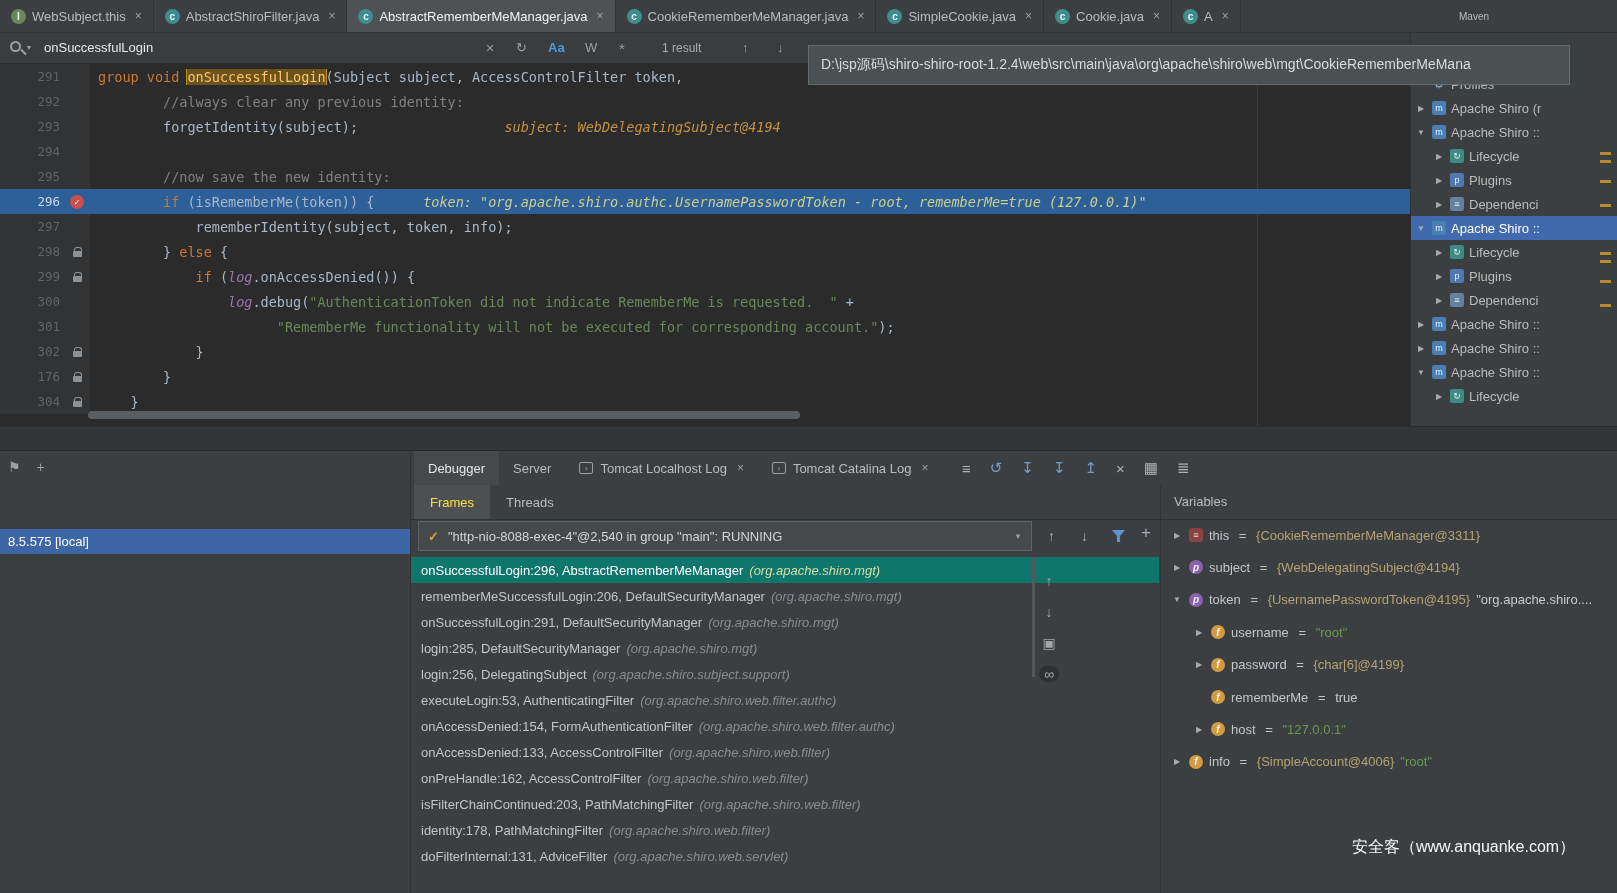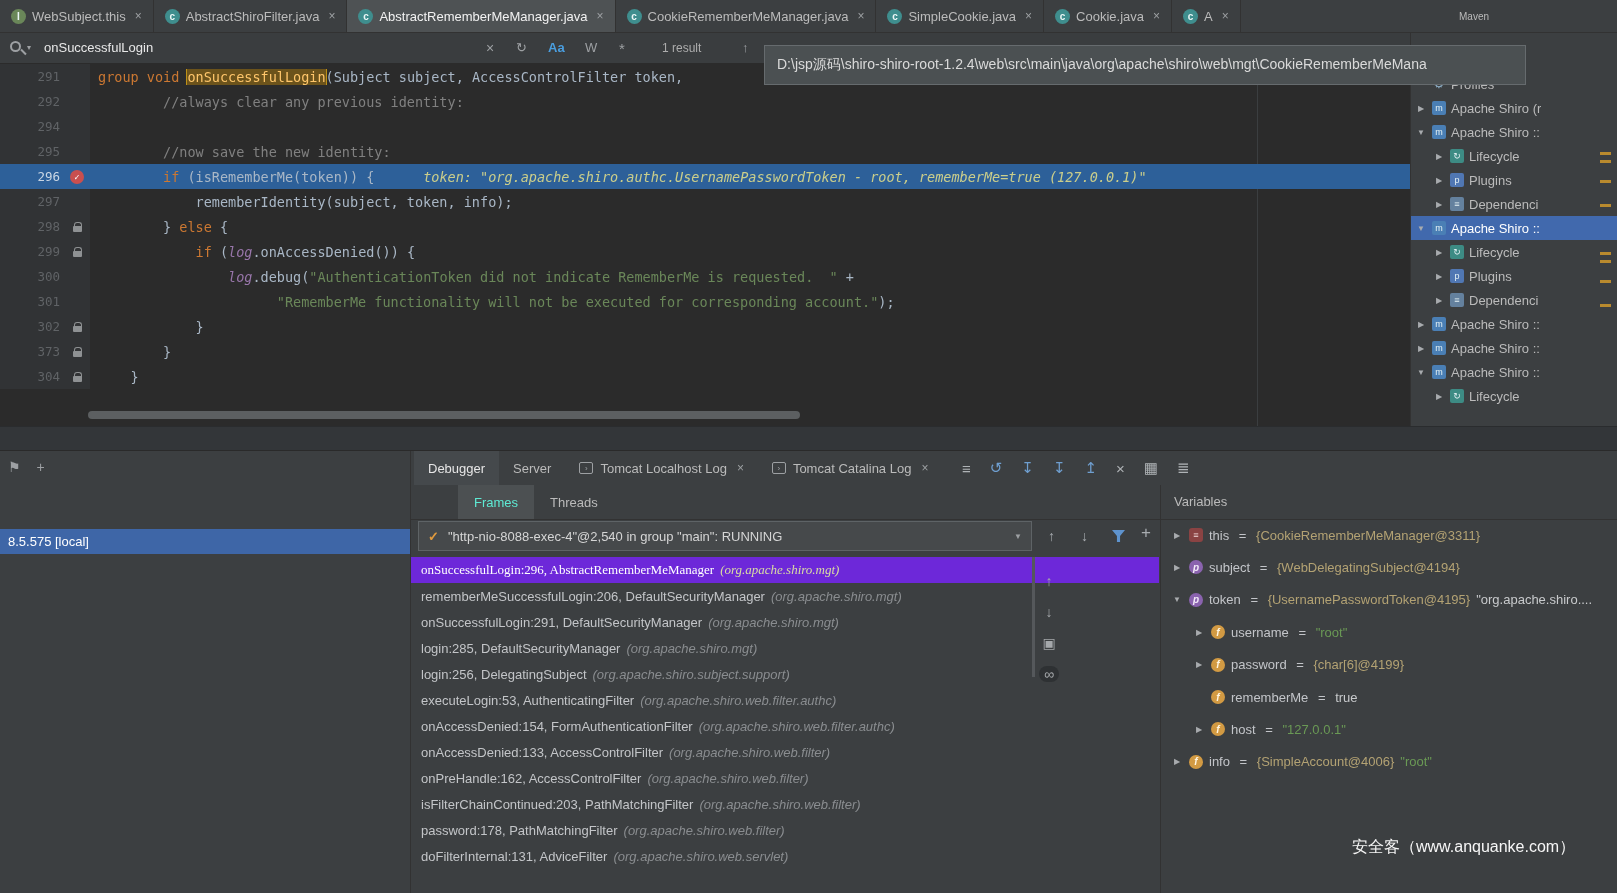--- a/index.html
+++ b/index.html
@@ -31,21 +31,21 @@
     border:2px solid #9DA0A3; border-radius:50%; }
   .mag:after { content:""; position:absolute; left:8px; top:8px; width:7px; height:2px;
     background:#9DA0A3; transform:rotate(45deg); }
   .mag-caret { position:absolute; left:27px; top:10px; font-size:8px; color:#9DA0A3; }
   .sq { position:absolute; left:44px; top:7px; font-size:13px; color:#E8E8E8; }
   .sctl { position:absolute; top:7px; font-size:13px; color:#9DA0A3; }
   .sctl.accent { color:#4A9EDF; font-weight:bold; }
   .sres { position:absolute; left:662px; top:8px; font-size:12px; color:#ADADAD; }
 
   
-  #path-tooltip { position:absolute; left:764px; top:45px; width:762px; height:40px;
+  #path-tooltip { position:absolute; left:808px; top:45px; width:762px; height:40px;
     background:#4B5052; border:1px solid #666B6E; color:#DADADA; font-size:14px;
     display:flex; align-items:center; padding:0 12px; white-space:nowrap; overflow:hidden; z-index:30; }
 
   
   #editor { position:absolute; left:0; top:64px; width:1410px; height:362px;
     background:#2B2B2B; overflow:hidden; }
   #margin-line { position:absolute; left:1257px; top:0; width:1px; height:362px; background:#3B3E40; }
   #editor-lines { position:relative; }
   .eline { height:25px; display:flex; align-items:center;
     font-family:"DejaVu Sans Mono", monospace; font-size:13.5px; }
@@ -103,41 +103,41 @@
     font-size:14px; color:#9DA0A3; }
   #tool-tabs { position:absolute; left:414px; top:0; height:34px; display:flex; align-items:stretch; }
   .ttab { display:flex; align-items:center; gap:7px; padding:12px 14px; font-size:13px; color:#BBBBBB; }
   .ttab.sel { background:#45494C; color:#E6E6E6; }
   .conicon { width:14px; height:12px; border:1px solid #9DA0A3; border-radius:2px;
     font-size:8px; color:#9DA0A3; display:flex; align-items:center; justify-content:center; }
   #header-icons { position:absolute; left:962px; top:0; height:34px; display:flex;
     gap:19px; align-items:center; font-size:15px; }
   #view-tabs { position:absolute; left:414px; top:34px; height:34px; display:flex; align-items:stretch; }
   .vtab { display:flex; align-items:center; padding:0 16px; font-size:13px; color:#BBBBBB; }
-  .vtab.sel { background:#4C5052; color:#5eead4;margin-left:44px; }
+  .vtab.sel { background:#4C5052; color:#fde047; }
   #variables-header-label { position:absolute; left:1174px; top:34px; height:34px;
     line-height:34px; font-size:13px; color:#BBBBBB; }
   #row2-border { position:absolute; left:410px; right:0; top:68px; height:1px; background:#323232; }
   .vline { position:absolute; width:1px; bottom:0; background:#323232; }
   #session-row { position:absolute; left:0; top:78px; width:410px; height:25px;
     background:#3E66A7; color:#FFFFFF; font-size:13px; display:flex; align-items:center; padding-left:8px; }
   #thread-dd { position:absolute; left:418px; top:70px; width:614px; height:30px;
     background:#46494B; border:1px solid #5E6366; display:flex; align-items:center;
     gap:9px; padding:0 9px; font-size:13px; color:#D5D5D5; }
   #thread-dd .check { color:#E09A3E; font-weight:bold; }
   #thread-dd .ddtext { flex:1; white-space:nowrap; overflow:hidden; }
   #thread-dd .ddcaret { font-size:8px; color:#9DA0A3; }
   .hicon { position:absolute; color:#A8ACB0; font-size:14px; }
   #funnel { position:absolute; left:1112px; top:79px; width:13px; height:12px; background:#5E93CE;
     clip-path:polygon(0 0,100% 0,62% 50%,62% 100%,38% 100%,38% 50%); }
   #frames-list { position:absolute; left:411px; top:106px; width:748px; bottom:0; overflow:hidden; }
   .frow { height:26px; display:flex; align-items:center; gap:6px; padding-left:10px;
     font-size:13px; color:#C3C5C8; white-space:nowrap; overflow:hidden; }
   .frow .pkg { color:#8A8D90; font-style:italic; }
-  .frow.sel { background:#6d28d9; color:#FFFFFF;font-family:Liberation Serif, serif; }
+  .frow.sel { background:#0f766e; color:#FFFFFF; }
   .frow.sel .pkg { color:#D9DCA3; }
   #frames-scroll-thumb { position:absolute; left:1032px; top:106px; width:3px; height:120px; background:#55585B; }
   #strip-icons { position:absolute; left:1036px; top:122px; width:26px; display:flex;
     flex-direction:column; gap:15px; align-items:center; font-size:14px; color:#A5A8AB; }
   .sicon.inf { background:#2E3133; border-radius:9px; padding:0 5px; }
   #variables-rows { position:absolute; left:1161px; top:68px; right:0; bottom:0; }
   .vrow { position:absolute; left:0; right:0; height:32px; display:flex; align-items:center;
     gap:6px; font-size:13px; white-space:nowrap; overflow:hidden; }
   .varr { width:12px; flex:none; text-align:center; font-size:8px; color:#A8ABAE; }
   .vicon { width:14px; height:14px; border-radius:50%; flex:none; font-size:10px;
@@ -225,20 +225,27 @@
       </div>
       <div class="eline">
         <div class="gut">
           <span class="lnum">292</span>
           <span class="gslot"></span>
         </div>
         <div class="ecode"><span class="seg-pl">        </span><span class="seg-cm">//always clear any previous identity:</span></div>
       </div>
       <div class="eline">
         <div class="gut">
+          <span class="lnum">293</span>
+          <span class="gslot"></span>
+        </div>
+        <div class="ecode"><span class="seg-pl">        forgetIdentity(subject);</span><span class="seg-pl">                  </span><span class="seg-hint">subject: WebDelegatingSubject@4194</span></div>
+      </div>
+      <div class="eline">
+        <div class="gut">
           <span class="lnum">294</span>
           <span class="gslot"></span>
         </div>
         <div class="ecode"></div>
       </div>
       <div class="eline">
         <div class="gut">
           <span class="lnum">295</span>
           <span class="gslot"></span>
         </div>
@@ -296,21 +303,21 @@
         <div class="gut">
           <span class="lnum">302</span>
           <span class="gslot">
             <span class="lockicon"></span>
           </span>
         </div>
         <div class="ecode"><span class="seg-pl">            }</span></div>
       </div>
       <div class="eline">
         <div class="gut">
-          <span class="lnum">373</span>
+          <span class="lnum">176</span>
           <span class="gslot">
             <span class="lockicon"></span>
           </span>
         </div>
         <div class="ecode"><span class="seg-pl">        }</span></div>
       </div>
       <div class="eline">
         <div class="gut">
           <span class="lnum">304</span>
           <span class="gslot">
@@ -498,21 +505,21 @@
       </div>
       <div class="frow">
         <span class="fmain">onPreHandle:162, AccessControlFilter</span>
         <span class="pkg">(org.apache.shiro.web.filter)</span>
       </div>
       <div class="frow">
         <span class="fmain">isFilterChainContinued:203, PathMatchingFilter</span>
         <span class="pkg">(org.apache.shiro.web.filter)</span>
       </div>
       <div class="frow">
-        <span class="fmain">password:178, PathMatchingFilter</span>
+        <span class="fmain">identity:178, PathMatchingFilter</span>
         <span class="pkg">(org.apache.shiro.web.filter)</span>
       </div>
       <div class="frow">
         <span class="fmain">doFilterInternal:131, AdviceFilter</span>
         <span class="pkg">(org.apache.shiro.web.servlet)</span>
       </div>
     </div>
   <div id="frames-scroll-thumb"></div>
   <div id="strip-icons">
       <span class="sicon">↑</span>

